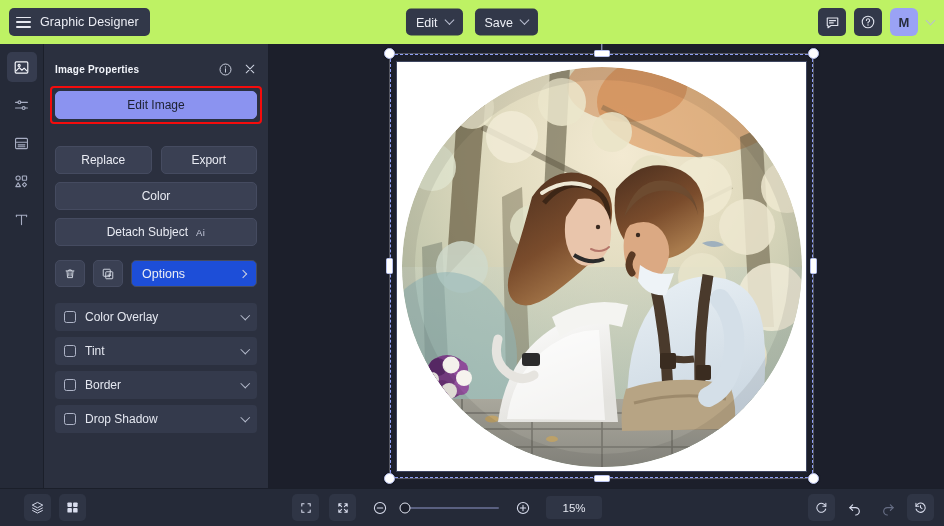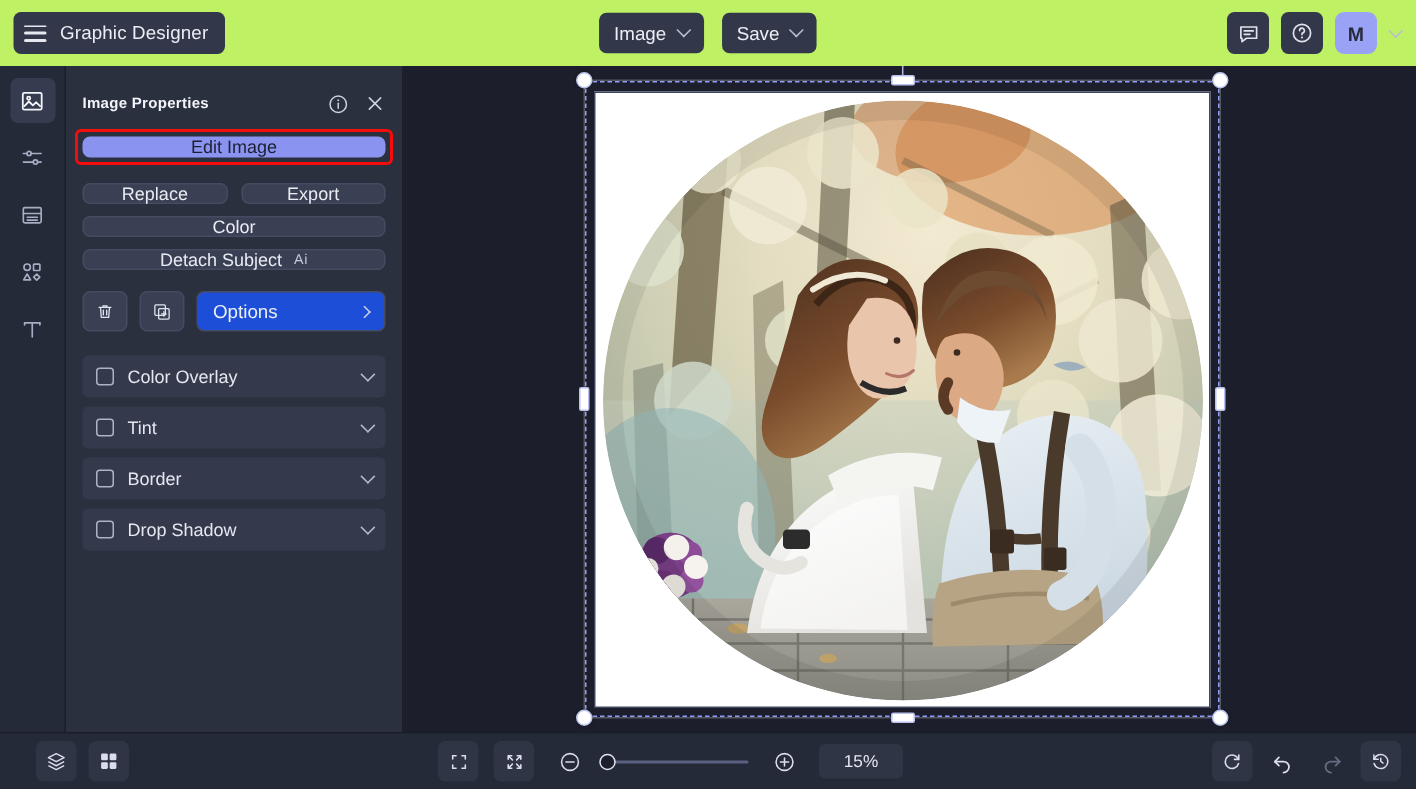--- a/index.html
+++ b/index.html
@@ -102,21 +102,21 @@
   }
   .panel-head {
     height: 42px; display: flex; align-items: center;
     padding-top: 8px;
   }
   .panel-title { font-size: 10px; color: #f2f4fa; font-weight: bold; letter-spacing: .2px; }
   .panel-head-icons { margin-left: auto; display: flex; align-items: center; gap: 10px; }
   .hicon { color: #cdd2e0; cursor: pointer; display: flex; }
 
   .btn {
-    height: 14px; border-radius: 5px;
+    height: 28px; border-radius: 5px;
     background: #3a4053; border: 1px solid #454b60;
     color: #e9ebf3; font-size: 12px;
     display: flex; align-items: center; justify-content: center;
     cursor: pointer; width: 100%;
   }
   .btn-row { display: flex; gap: 9px; margin-top: 8px; }
   .edit-wrap { position: relative; margin-top: 5px; }
   .btn-primary {
     background: #8b93f0; border: 1px solid #8b93f0;
     color: #1c2030; font-weight: normal;
@@ -266,21 +266,21 @@
       <span class="hamburger">
           <i></i>
           <i></i>
           <i></i>
         </span>
       <span class="brand-label">Graphic Designer</span>
     </div>
 
     <div class="center-actions">
       <div class="pill">
-        <span>Image</span>
+        <span>Edit</span>
         <span class="chev"></span>
       </div>
       <div class="pill">
         <span>Save</span>
         <span class="chev"></span>
       </div>
     </div>
 
     <div class="right-actions">
       <div class="iconbtn">
@@ -372,21 +372,21 @@
             </svg>
           </span>
         </span>
       </div>
 
       <div class="edit-wrap">
         <div class="btn btn-primary">Edit Image</div>
         <div class="hl-box"></div>
       </div>
 
-      <div class="btn-row" style="margin-top:17px;">
+      <div class="btn-row" style="margin-top:27px;">
         <div class="btn">Replace</div>
         <div class="btn">Export</div>
       </div>
 
       <div class="btn-row">
         <div class="btn">Color</div>
       </div>
 
       <div class="btn-row">
         <div class="btn">

